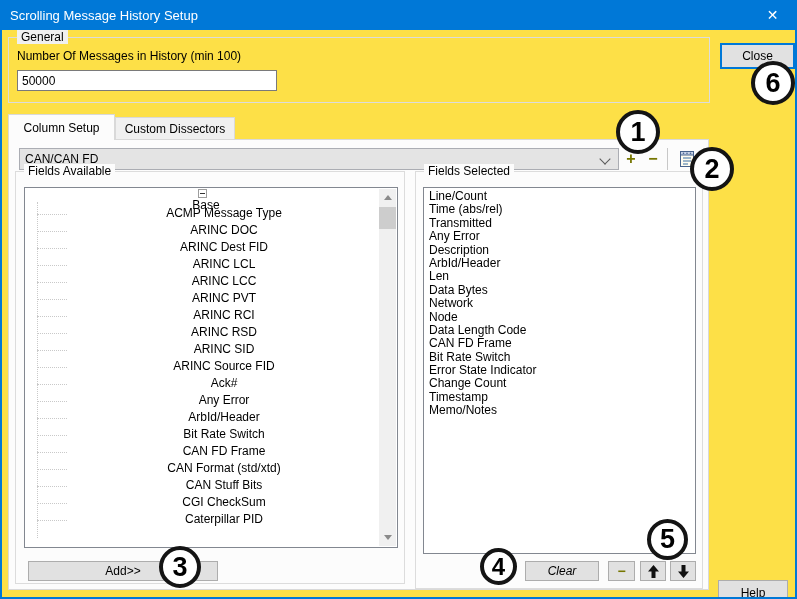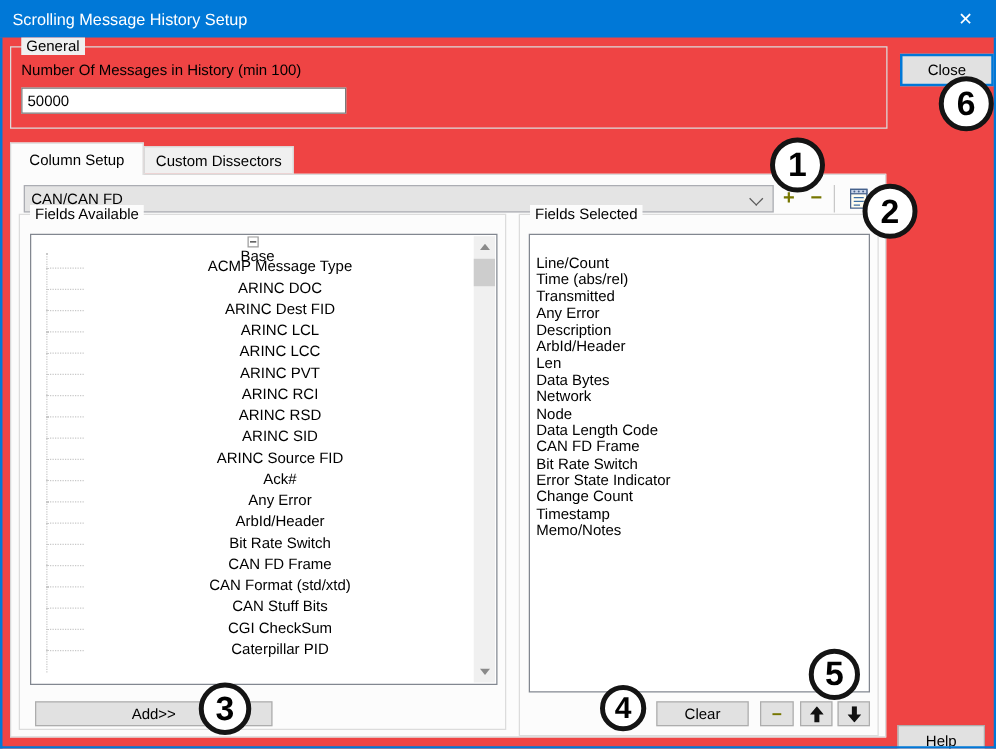--- a/index.html
+++ b/index.html
@@ -1,19 +1,19 @@
 <!DOCTYPE html>
 <html><head>
 <meta charset="utf-8">
 <style>
   * { margin:0; padding:0; box-sizing:border-box; }
   html,body { background:#cfcfcf; }
   .dialog {
     position:relative; width:797px; height:599px;
-    background:#ef4444; overflow:hidden;
+    background:#fde047; overflow:hidden;
     font-family:"Liberation Sans", sans-serif; font-size:12px; color:#000;
   }
   
   .edge-left  { position:absolute; left:0; top:30px; width:2px;  height:569px; background:#0078d7; }
   .edge-right { position:absolute; right:0; top:30px; width:2px; height:569px; background:#0078d7; }
   .edge-bottom{ position:absolute; left:0; bottom:0; width:797px; height:2px;  background:#0078d7; }
 
   
   .titlebar { position:absolute; left:0; top:0; width:797px; height:30px; background:#0078d7; color:#fff; display:flex; align-items:center; }
   .titlebar .title { margin-left:10px; font-size:13px; }
@@ -64,24 +64,24 @@
   .sb-up, .sb-down { position:absolute; left:0; width:17px; height:17px; display:flex; align-items:center; justify-content:center; }
   .sb-up { top:0; } .sb-down { bottom:0; }
   .tri-up   { width:0; height:0; border-left:4px solid transparent; border-right:4px solid transparent; border-bottom:5px solid #8a8a8a; }
   .tri-down { width:0; height:0; border-left:4px solid transparent; border-right:4px solid transparent; border-top:5px solid #8a8a8a; }
   .sb-thumb { position:absolute; left:0; top:18px; width:17px; height:22px; background:#cdcdcd; }
 
   .add-button { position:absolute; left:12px; top:389px; width:190px; height:20px; }
 
   
   .fs-group { left:406px; top:31px; width:288px; height:418px; border:1px solid #dcdcdc; position:absolute; }
-  .fs-list { position:absolute; left:7px; top:15px; width:273px; height:367px; background:#fff; border:1px solid #828790; overflow:hidden; padding-top:16px; }
+  .fs-list { position:absolute; left:7px; top:15px; width:273px; height:367px; background:#fff; border:1px solid #828790; overflow:hidden; padding-top:2px; }
   .fs-row { line-height:13.4px; height:13.4px; padding-left:5px; white-space:nowrap; }
 
-  .clear-button { position:absolute; left:109px; top:389px; width:74px; height:20px; }
+  .clear-button { position:absolute; left:109px; top:389px; width:74px; height:20px;font-style:italic; }
   .small-btn { position:absolute; top:389px; width:27px; height:20px; }
   .rm-btn { left:192px; color:#767600; font-weight:bold; font-size:14px; }
   .up-btn { left:224px; width:26px; }
   .dn-btn { left:254px; width:26px; }
 
   
   .ann { position:absolute; border:4px solid #141414; border-radius:50%; background:#fff; display:flex; align-items:center; justify-content:center; font-weight:bold; font-size:27px; z-index:10; line-height:1; }
   .ann1 { left:616px; top:110px; width:44px; height:44px; }
   .ann2 { left:690px; top:147px; width:44px; height:44px; }
   .ann3 { left:159px; top:546px; width:42px; height:42px; }

